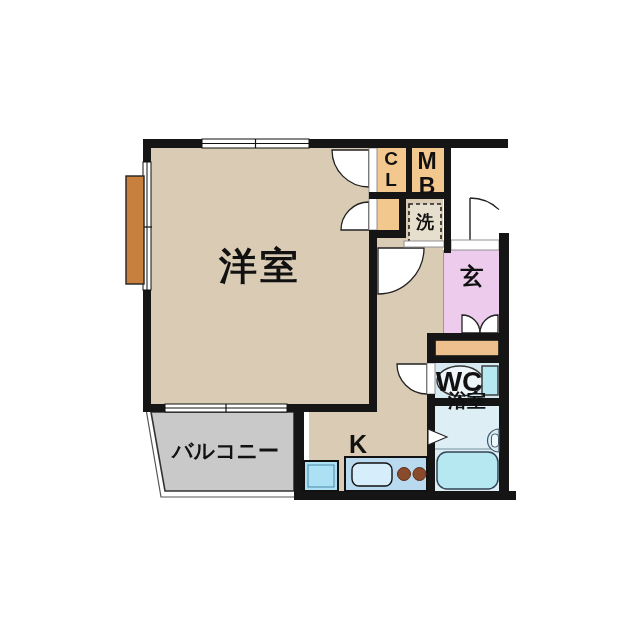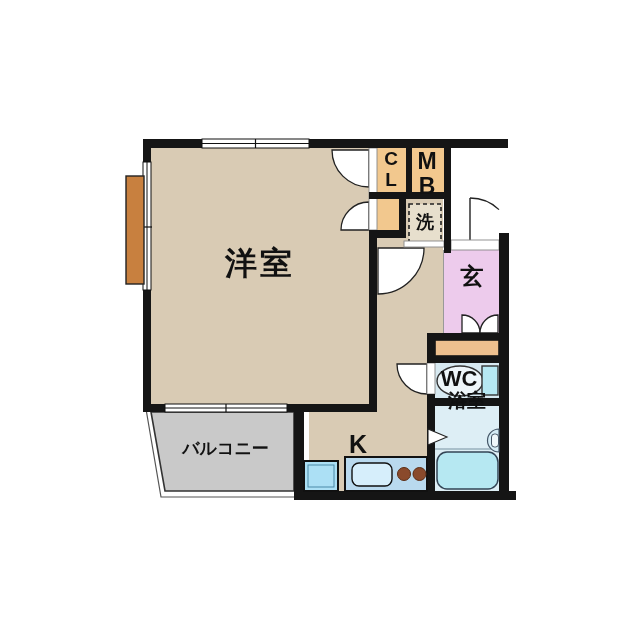--- a/index.html
+++ b/index.html
@@ -114,31 +114,31 @@
 
     <rect x="345" y="457" width="82" height="34" stroke="#111" stroke-width="2" style="fill:var(--counter_blue,#b9d9ee)"></rect>
     <rect x="352" y="463" width="40" height="23" rx="7" stroke="#111" stroke-width="1.4" style="fill:var(--sink_blue,#d6eefb)"></rect>
     <circle cx="404" cy="474" r="6.5" stroke="#5c2d15" stroke-width="1" style="fill:var(--burner_brown,#8a4a2c)"></circle>
     <circle cx="419.5" cy="474" r="6.5" stroke="#5c2d15" stroke-width="1" style="fill:var(--burner_brown,#8a4a2c)"></circle>
     <rect x="304" y="461" width="34" height="30" stroke="#111" stroke-width="2" style="fill:var(--fridge_blue,#ace0f5)"></rect>
     <rect x="308" y="465" width="26" height="22" fill="none" stroke="#4a8aa8" stroke-width="1"></rect>
   </g>
 </svg>
 
-<div class="room-label" style="left:190px;top:246px;width:140px;font-size:32px;letter-spacing:3px;">洋室</div>
+<div class="room-label" style="left:190px;top:246px;width:140px;font-size:38px;letter-spacing:3px;">洋室</div>
 
-<div class="room-label" style="left:158px;top:440px;width:135px;font-size:17px;">バルコニー</div>
+<div class="room-label" style="left:158px;top:440px;width:135px;font-size:21px;">バルコニー</div>
 
 <div class="room-label" style="left:342px;top:431px;width:32px;font-size:25px;">K</div>
 
 <div class="room-label stacked" style="left:380px;top:149px;width:22px;font-size:19px;">CL</div>
 
 <div class="room-label stacked" style="left:416px;top:149px;width:22px;font-size:23px;">MB</div>
 
 <div class="room-label" style="left:410px;top:213px;width:30px;font-size:18px;">洗</div>
 
 <div class="room-label" style="left:457px;top:264px;width:30px;font-size:23px;">玄</div>
 
-<div class="room-label" style="left:433px;top:367px;width:52px;font-size:22px;">WC</div>
+<div class="room-label" style="left:433px;top:367px;width:52px;font-size:28px;">WC</div>
 
 <div class="room-label" style="left:437px;top:391px;width:60px;font-size:19px;">浴室</div>
 
 </div>
 
 </body></html>

